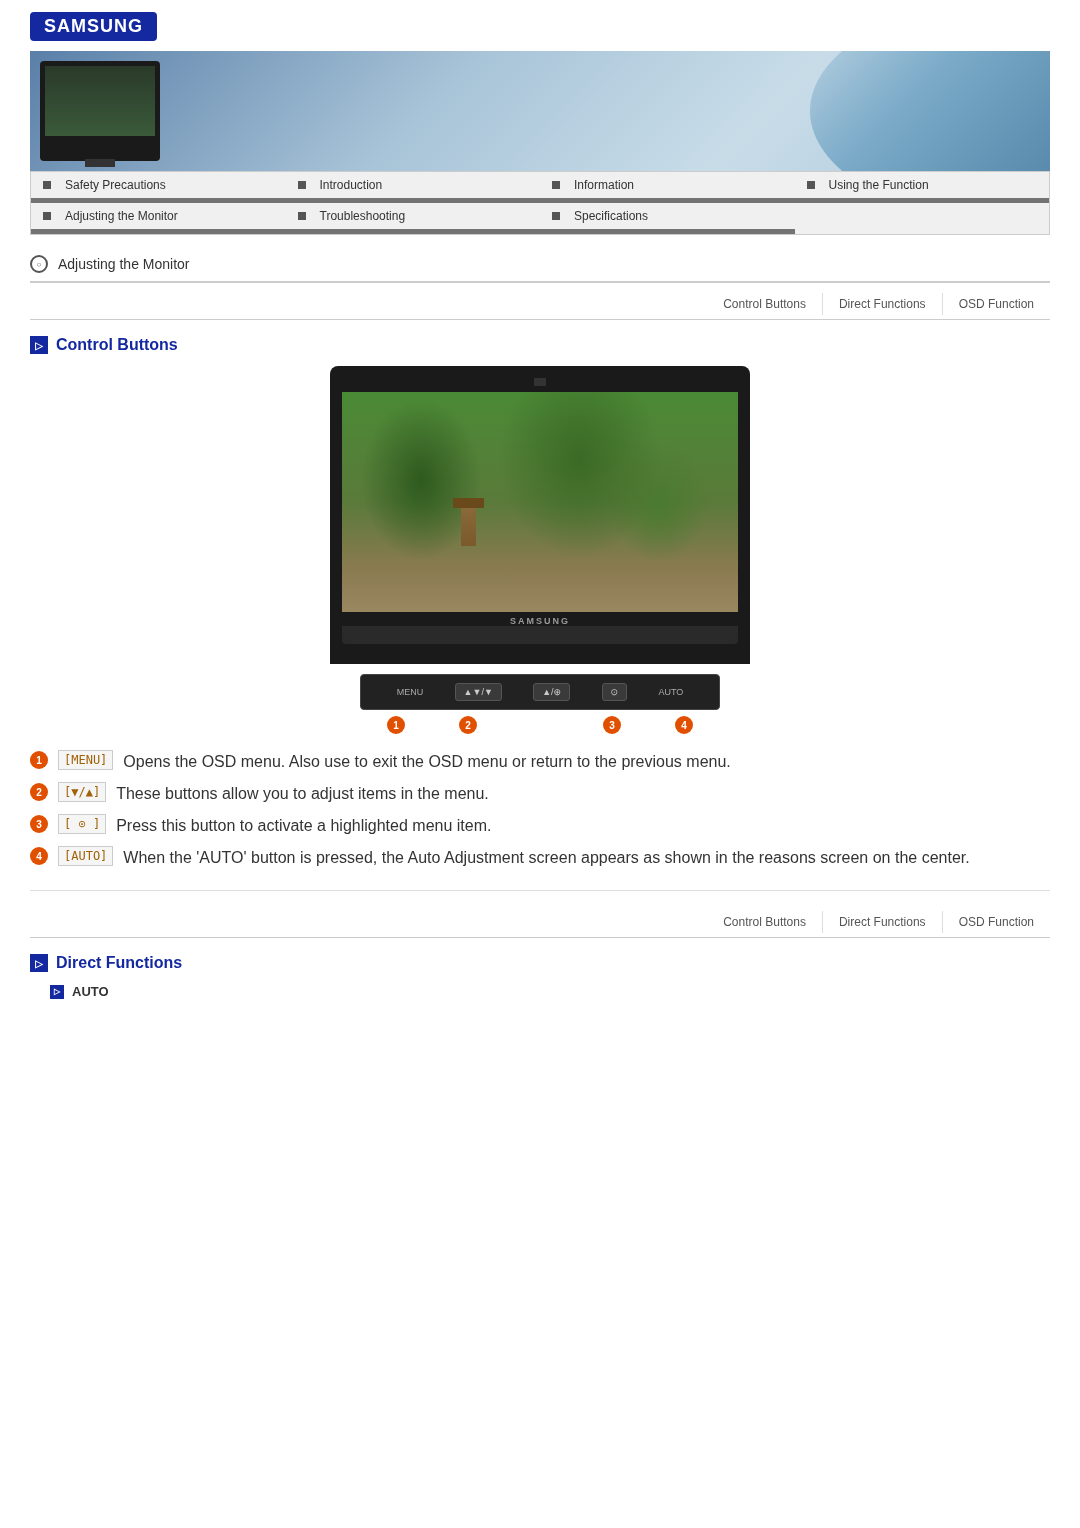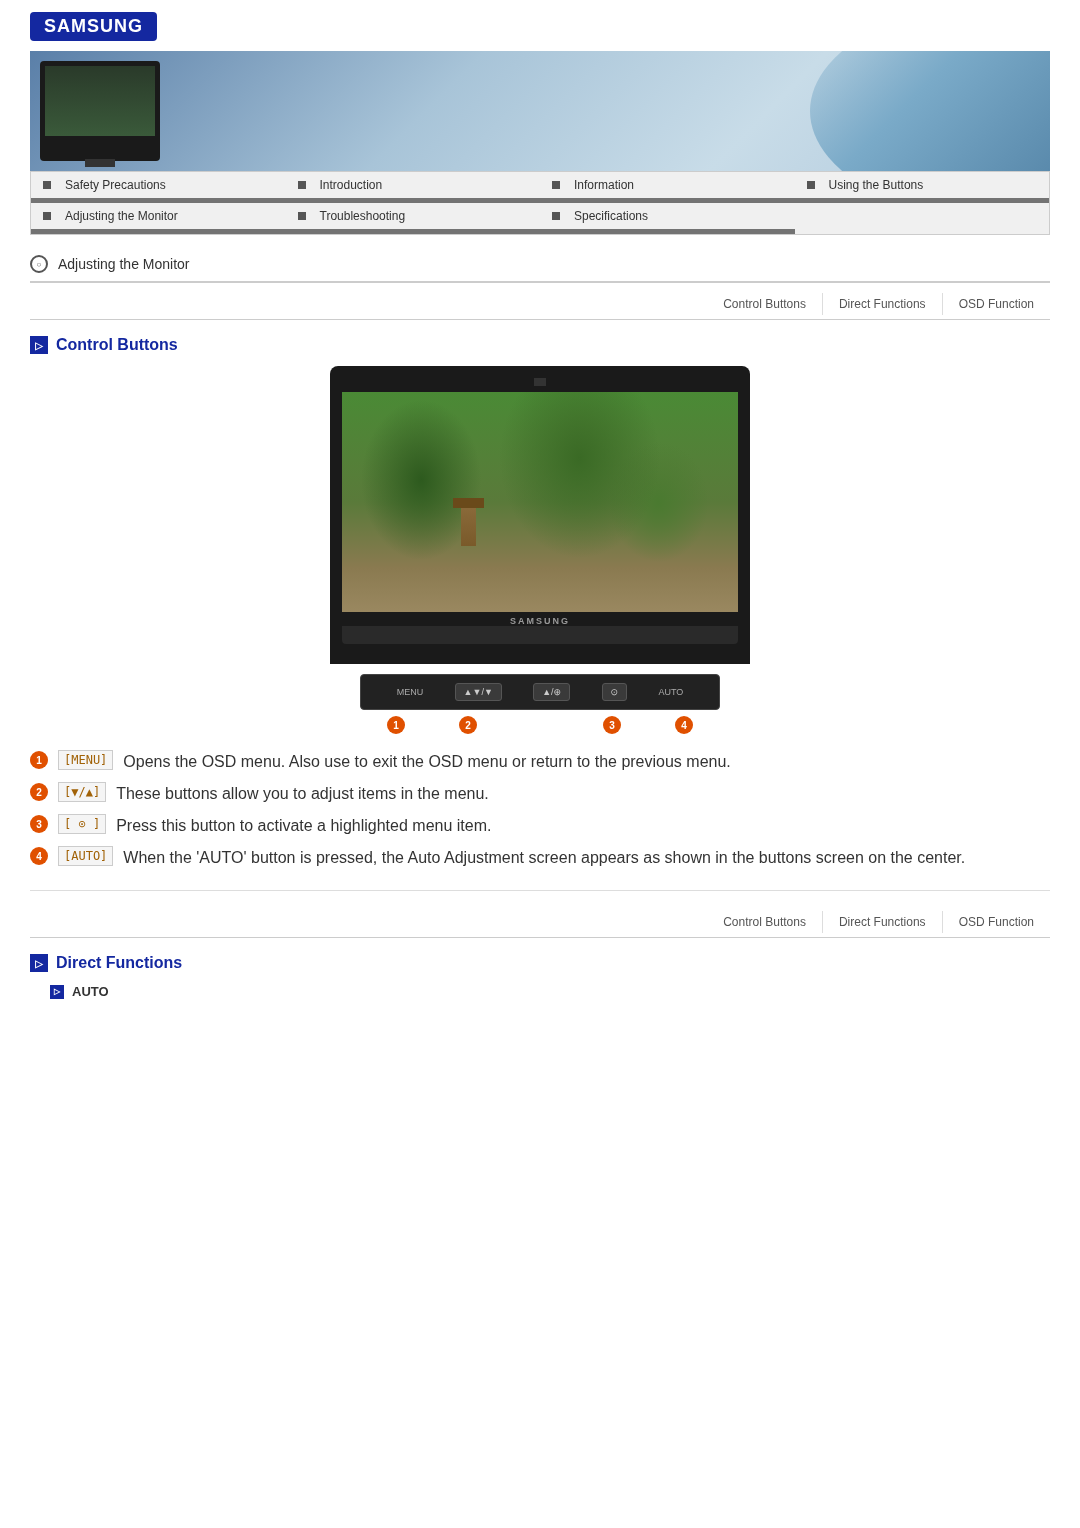--- a/index.html
+++ b/index.html
@@ -396,21 +396,21 @@
   <div class="nav-item">
     <span class="nav-bullet"></span>
     <span>Introduction</span>
   </div>
   <div class="nav-item">
     <span class="nav-bullet"></span>
     <span>Information</span>
   </div>
   <div class="nav-item">
     <span class="nav-bullet"></span>
-    <span>Using the Buttons</span>
+    <span>Using the Function</span>
   </div>
   <div class="nav-item">
     <span class="nav-bullet"></span>
     <span>Adjusting the Monitor</span>
   </div>
   <div class="nav-item">
     <span class="nav-bullet"></span>
     <span>Troubleshooting</span>
   </div>
   <div class="nav-item">
@@ -485,21 +485,21 @@
     <div class="btn-description">These buttons allow you to adjust items in the menu.</div>
   </div>
   <div class="btn-desc-row">
     <div class="btn-num-circle">3</div>
     <div class="btn-symbol">[ ⊙ ]</div>
     <div class="btn-description">Press this button to activate a highlighted menu item.</div>
   </div>
   <div class="btn-desc-row">
     <div class="btn-num-circle">4</div>
     <div class="btn-symbol">[AUTO]</div>
-    <div class="btn-description">When the 'AUTO' button is pressed, the Auto Adjustment screen appears as shown in the buttons screen on the center.</div>
+    <div class="btn-description">When the 'AUTO' button is pressed, the Auto Adjustment screen appears as shown in the reasons screen on the center.</div>
   </div>
 </div>
 
 <hr class="divider">
 
 <div class="function-tabs-bottom">
   <div class="function-tab">Control Buttons</div>
   <div class="function-tab">Direct Functions</div>
   <div class="function-tab">OSD Function</div>
 </div>

